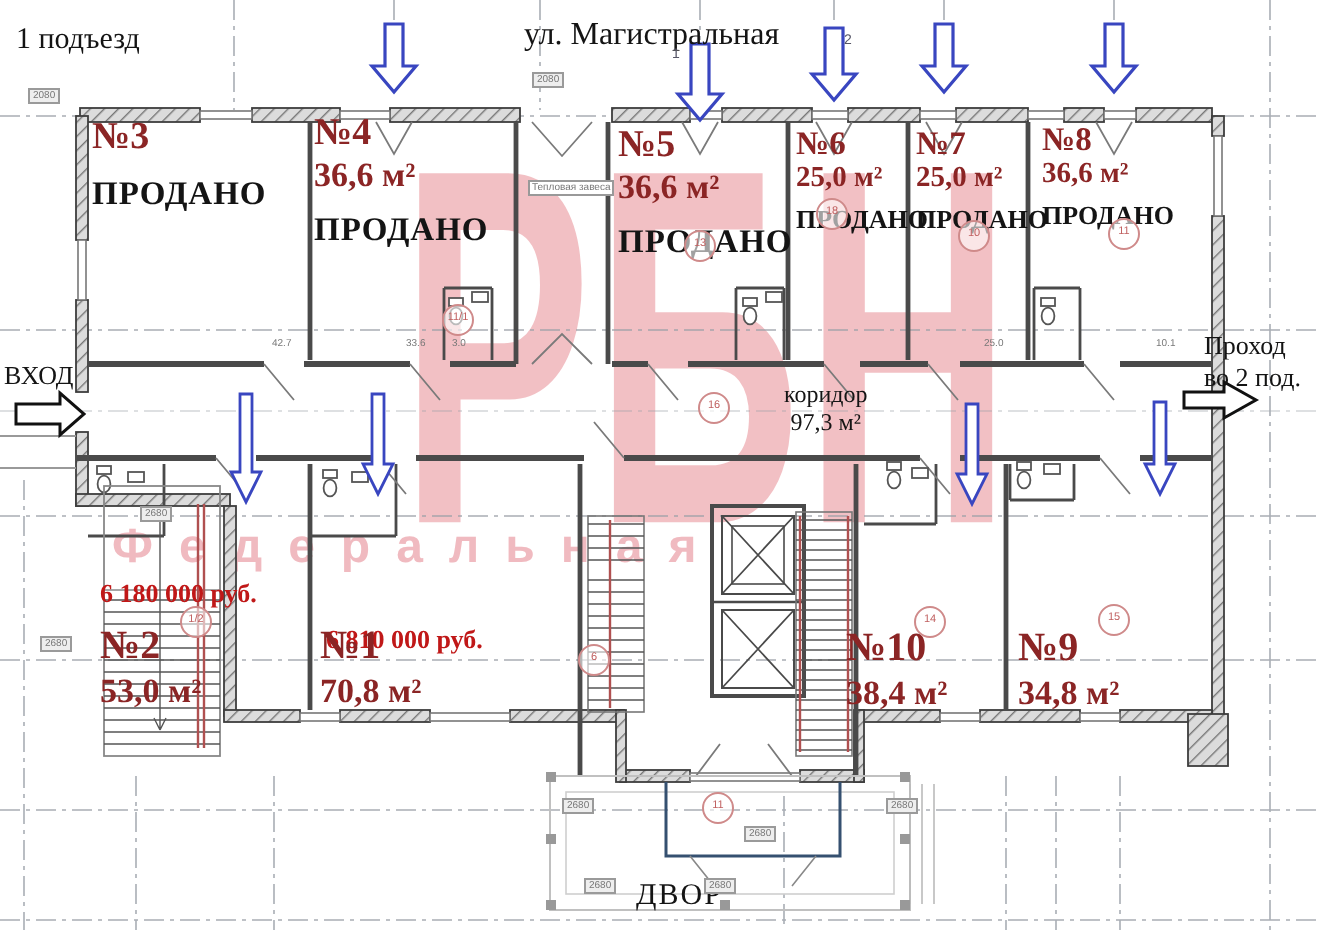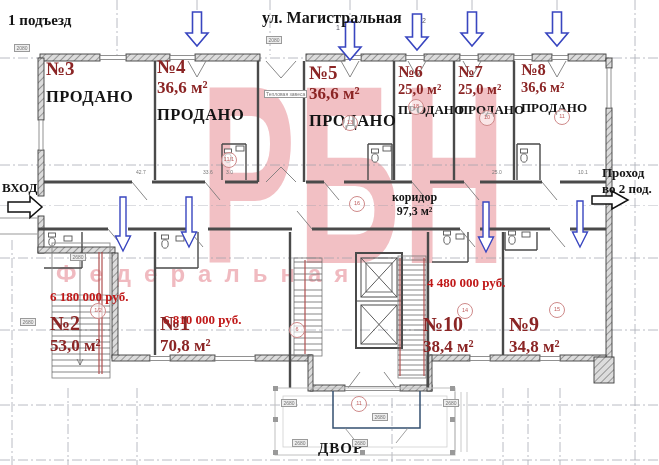--- a/index.html
+++ b/index.html
@@ -1,20 +1,20 @@
 <!DOCTYPE html>
 <html><head>
 <meta charset="utf-8">
 <style>
   html,body{margin:0;padding:0;background:#fff;}
   #stage{position:relative;width:659px;height:465px;background:#ffffff;overflow:hidden;
          font-family:"Liberation Serif",serif;}
   #stage svg{position:absolute;left:0;top:0;z-index:2;}
   .lbl{position:absolute;z-index:3;white-space:nowrap;}
-  .blk{color:#141414;font-weight:bold;}
+  .blk{color:#141414;font-weight:normal;}
   .apt{position:absolute;z-index:3;color:#8b2525;font-weight:bold;line-height:1.18;white-space:nowrap;}
   .apt .num{font-size:19px;}
   .apt .area{font-size:17px;}
   .apt .sold{color:#141414;font-size:16.5px;margin-top:7px;letter-spacing:.5px;}
   .apt.small .num{font-size:16.5px;}
   .apt.small .area{font-size:14.5px;}
   .apt.small .sold{font-size:13px;margin-top:3px;letter-spacing:0;}
   .price{position:absolute;z-index:3;font-weight:bold;font-size:13px;color:#c01818;white-space:nowrap;}
   #title-entrance{left:8px;top:12px;font-size:15px;}
   #title-street{left:262px;top:9px;font-size:16px;}
@@ -269,21 +269,20 @@
     <div class="sold">ПРОДАНО</div>
   </div>
   <div class="apt small" id="apt-t5">
     <div class="num">№8</div>
     <div class="area">36,6 м²</div>
     <div class="sold">ПРОДАНО</div>
   </div>
 
   <div class="price" id="price-b0">6 180 000 руб.</div>
   <div class="price" id="price-b1">6 810 000 руб.</div>
-  <div class="price" id="price-b2">4 480 000 руб.</div>
 
   <div class="apt" id="apt-b0">
     <div class="num" style="font-size:20px">№2</div>
     <div class="area">53,0 м²</div>
   </div>
   <div class="apt" id="apt-b1">
     <div class="num" style="font-size:20px">№1</div>
     <div class="area">70,8 м²</div>
   </div>
   <div class="apt" id="apt-b2">

